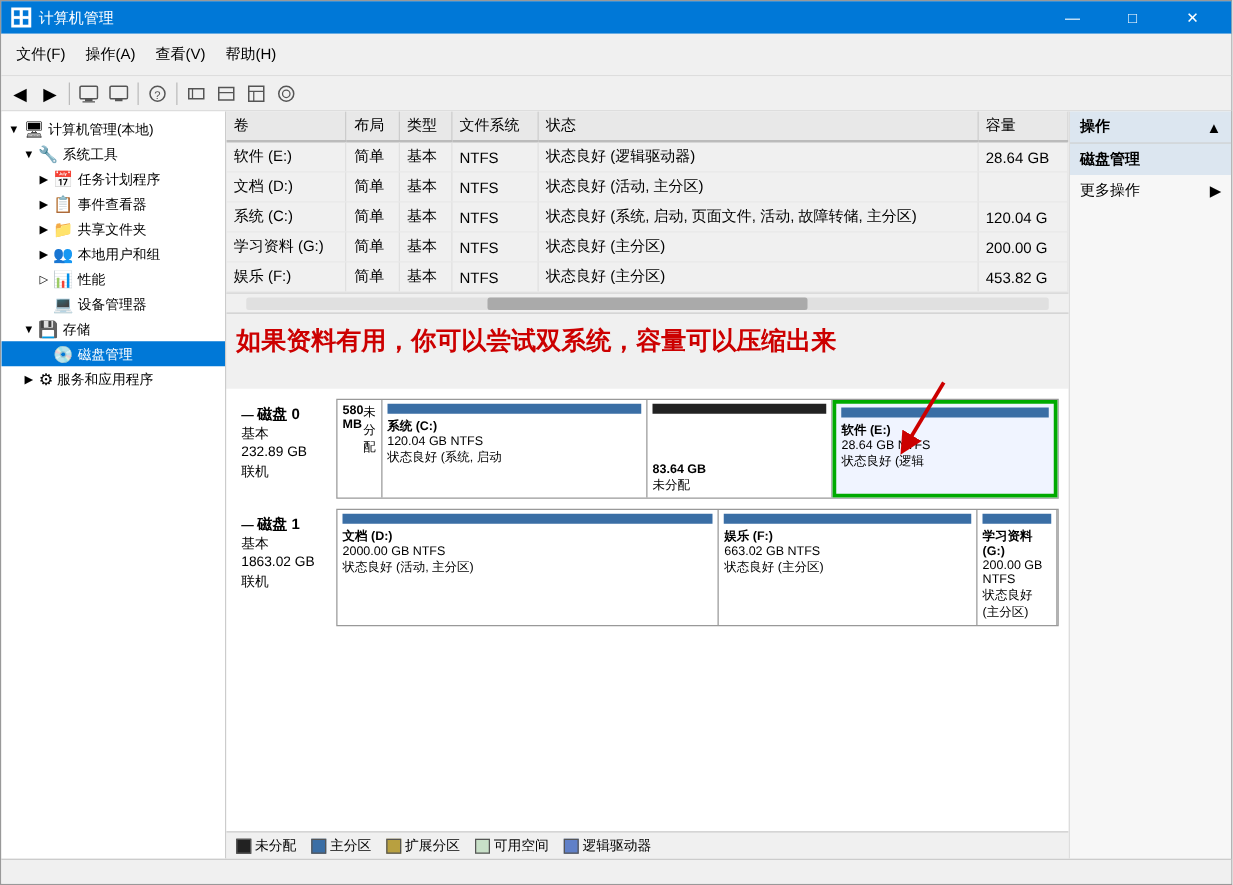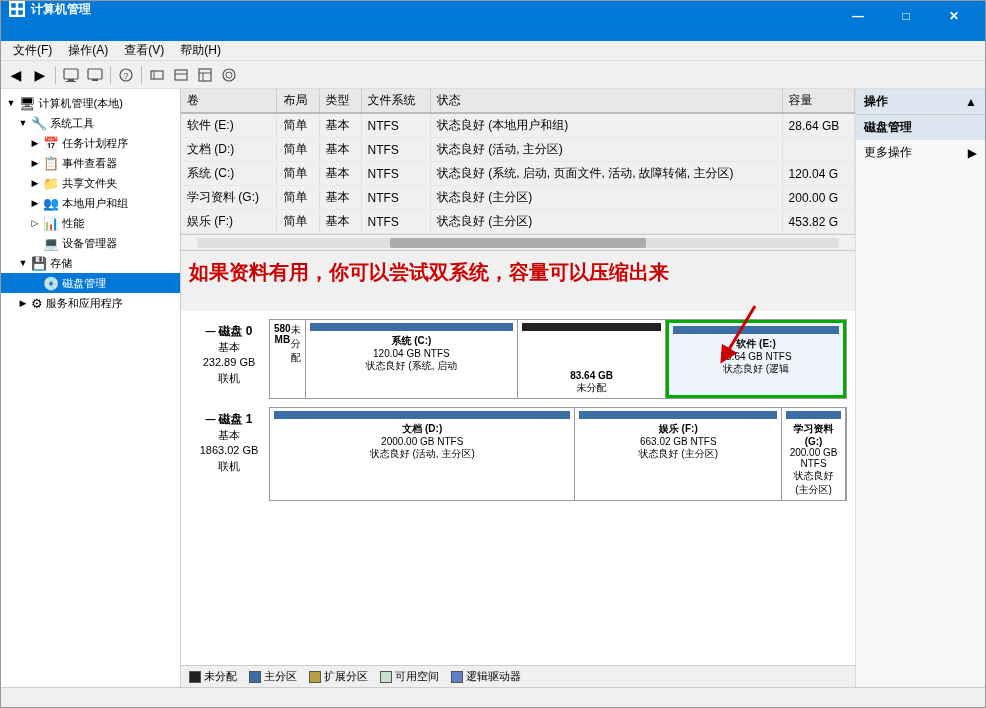--- a/index.html
+++ b/index.html
@@ -17,28 +17,27 @@
       width: 986px;
       height: 708px;
       background: #f0f0f0;
       border: 1px solid #999;
       display: flex;
       flex-direction: column;
     }
 
     .title-bar {
       background: #0078d7;
-      height: 40px;
-      display: flex;
-      align-items: flex-start;
+      height: 26px;
+      display: flex;
+      align-items: center;
       padding: 0 8px;
       color: white;
       font-size: 12px;
       flex-shrink: 0;
-      font-weight: bold;
     }
     .title-bar-icon {
       width: 16px; height: 16px;
       background: #fff;
       margin-right: 6px;
       display: flex; align-items: center; justify-content: center;
       font-size: 10px;
       color: #0078d7;
       font-weight: bold;
     }
@@ -46,21 +45,21 @@
     .title-bar-controls { display: flex; gap: 2px; }
     .title-btn {
       width: 46px; height: 30px;
       display: flex; align-items: center; justify-content: center;
       color: white; font-size: 12px; cursor: pointer;
     }
 
     
     .menu-bar {
       background: #f0f0f0;
-      height: 20px;
+      height: 34px;
       display: flex;
       align-items: center;
       padding: 0 4px;
       flex-shrink: 0;
       border-bottom: 1px solid #ddd;
     }
     .menu-item {
       padding: 2px 8px;
       cursor: pointer;
       font-size: 12px;
@@ -219,21 +218,20 @@
       font-weight: bold;
       position: relative;
     }
 
     
     .disk-visual-area {
       flex: 1;
       overflow-y: auto;
       padding: 8px;
       background: #fff;
-      text-align: center;
     }
 
     .disk-row {
       display: flex;
       align-items: stretch;
       margin-bottom: 8px;
       min-height: 80px;
     }
     .disk-label {
       width: 80px;
@@ -438,21 +436,21 @@
               <th>状态</th>
               <th>容量</th>
             </tr>
           </thead>
           <tbody id="disk-table-body">
           <tr>
                 <td>软件 (E:)</td>
                 <td>简单</td>
                 <td>基本</td>
                 <td>NTFS</td>
-                <td>状态良好 (本地用户和组)</td>
+                <td>状态良好 (逻辑驱动器)</td>
                 <td>28.64 GB</td>
               </tr>
               <tr>
                 <td>文档 (D:)</td>
                 <td>简单</td>
                 <td>基本</td>
                 <td>NTFS</td>
                 <td>状态良好 (活动, 主分区)</td>
                 <td></td>
               </tr>

